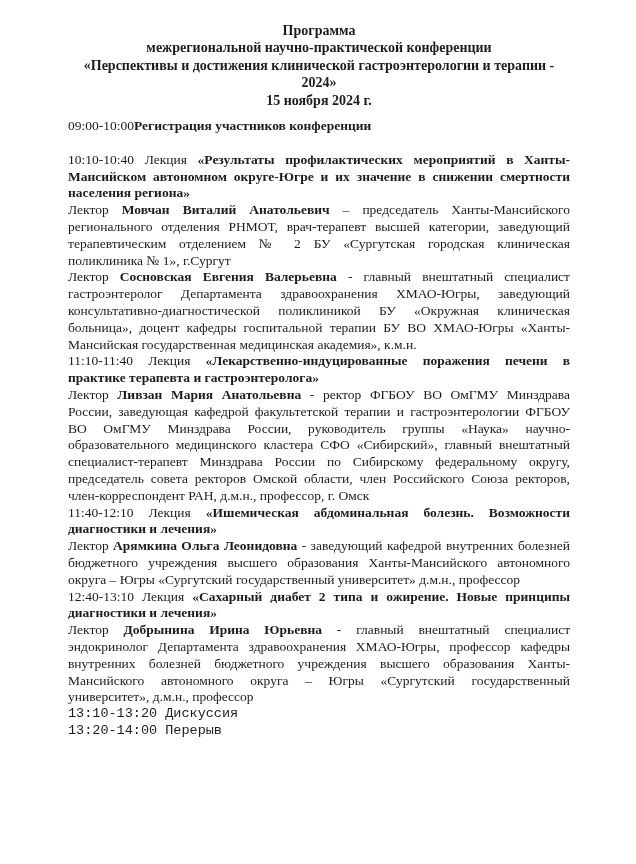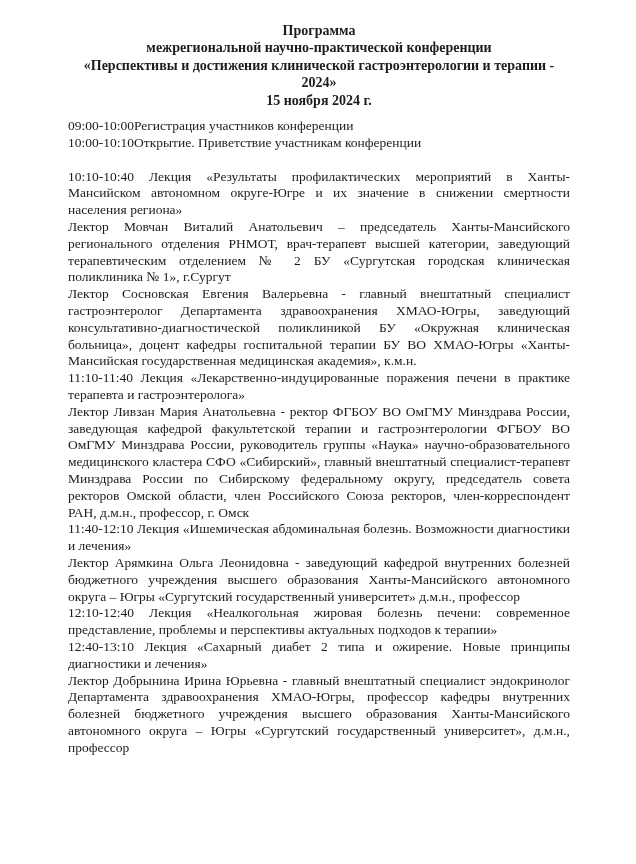--- a/index.html
+++ b/index.html
@@ -27,39 +27,38 @@
     margin-bottom: 9px;
   }
   .title-block p { margin: 0; }
   .opening-block { margin-bottom: 17px; }
   .para {
     margin: 0;
     text-align: justify;
   }
   .row { text-align: left; }
   .time-gap { white-space: nowrap; }
-  .bold { font-weight: normal; }
+  .bold { font-weight: bold; }
   .sessions-block .para { text-align: justify; }
   .closing-block .para { text-align: left; font-family: Liberation Mono, monospace; }
 </style>
 </head>
 <body>
 
 <div class="page">
 
   <div class="title-block">
     <p>Программа</p>
     <p>межрегиональной научно-практической конференции</p>
     <p>«Перспективы и достижения клинической гастроэнтерологии и терапии - 2024»</p>
     <p>15 ноября 2024 г.</p>
   </div>
 
   <div class="opening-block">
     <p class="para row"><span class="time-gap">09:00-10:00</span><span class="bold">Регистрация участников конференции</span></p>
-    <p class="para row"><span class="time-gap">10:00-10:10</span><span class="bold">Открытие. Приветствие участникам конференции</span></p>
   </div>
 
   <div class="sessions-block">
 
     <div>
       <p class="para"><span>10:10-10:40</span> <span>Лекция</span> <span class="bold">«Результаты профилактических мероприятий в Ханты-Мансийском автономном округе-Югре и их значение в снижении смертности населения региона»</span></p>
       <p class="para"><span>Лектор</span> <span class="bold">Мовчан Виталий Анатольевич</span> <span>–</span> <span>председатель Ханты-Мансийского регионального отделения РНМОТ,  врач-терапевт высшей категории, заведующий терапевтическим отделением № 2 БУ «Сургутская городская клиническая поликлиника № 1», г.Сургут</span></p>
     </div>
 
     <div>
@@ -70,21 +69,20 @@
       <p class="para"><span>11:10-11:40</span> <span>Лекция</span> <span class="bold">«Лекарственно-индуцированные поражения печени в практике терапевта и гастроэнтеролога»</span></p>
       <p class="para"><span>Лектор</span> <span class="bold">Ливзан Мария Анатольевна</span> <span>-</span> <span>ректор ФГБОУ ВО ОмГМУ Минздрава России, заведующая кафедрой факультетской терапии и гастроэнтерологии ФГБОУ ВО ОмГМУ Минздрава России, руководитель группы «Наука» научно-образовательного медицинского кластера СФО «Сибирский», главный внештатный специалист-терапевт Минздрава России по Сибирскому федеральному округу, председатель совета ректоров Омской области, член Российского Союза ректоров, член-корреспондент РАН, д.м.н., профессор, г. Омск</span></p>
     </div>
 
     <div>
       <p class="para"><span>11:40-12:10</span> <span>Лекция</span> <span class="bold">«Ишемическая абдоминальная болезнь. Возможности диагностики и лечения»</span></p>
       <p class="para"><span>Лектор</span> <span class="bold">Арямкина Ольга Леонидовна</span> <span>-</span> <span>заведующий кафедрой внутренних болезней бюджетного учреждения высшего образования Ханты-Мансийского автономного округа – Югры «Сургутский государственный университет» д.м.н., профессор</span></p>
     </div>
 
     <div>
-      <p class="para"><span>12:10-12:40</span> <span>Лекция</span> <span class="bold">«Неалкогольная жировая болезнь печени: современное представление, проблемы и перспективы актуальных подходов к терапии»</span></p>
     </div>
 
     <div>
       <p class="para"><span>12:40-13:10</span> <span>Лекция</span> <span class="bold">«Сахарный диабет 2 типа и ожирение. Новые принципы диагностики и лечения»</span></p>
       <p class="para"><span>Лектор</span> <span class="bold">Добрынина Ирина Юрьевна</span> <span>-</span> <span>главный внештатный специалист эндокринолог Департамента здравоохранения ХМАО-Югры, профессор кафедры внутренних болезней бюджетного учреждения высшего образования Ханты-Мансийского автономного округа – Югры «Сургутский государственный университет», д.м.н., профессор</span></p>
     </div>
 
   </div>
 
   <div class="closing-block">

